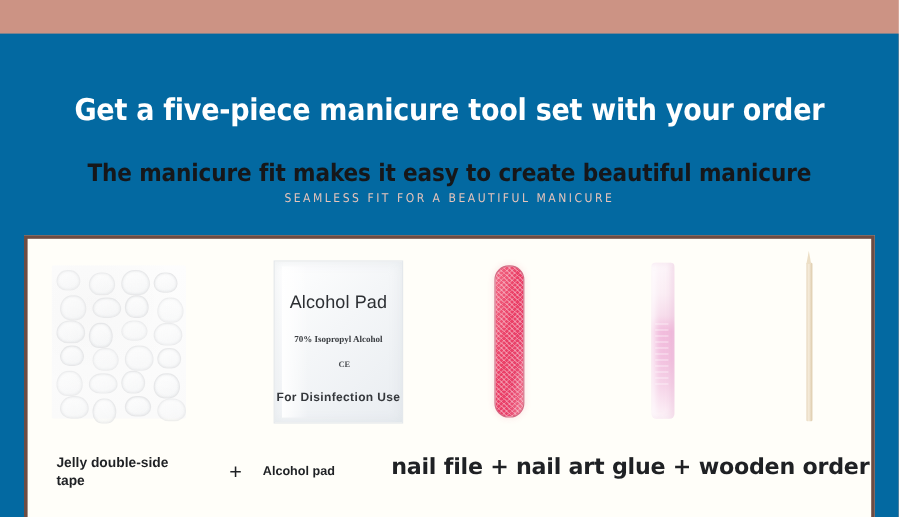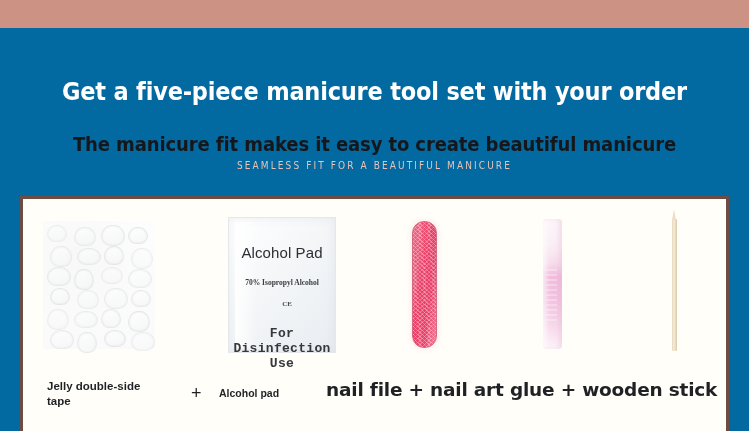--- a/index.html
+++ b/index.html
@@ -75,22 +75,22 @@
   .sachet .shine{
     position:absolute;left:6px;top:4px;width:22px;height:126px;
     background:linear-gradient(90deg,rgba(255,255,255,.95),rgba(255,255,255,0));
   }
   .sachet .t1{position:absolute;left:0;right:0;top:26px;font-size:15px;color:#2c2f33;
     font-family:"Liberation Sans",sans-serif;letter-spacing:.1px;}
   .sachet .t2{position:absolute;left:0;right:0;top:60px;font-size:7.5px;color:#3a3d41;
     font-family:Liberation Serif, serif;font-weight:bold;}
   .sachet .t3{position:absolute;left:10px;right:0;top:82px;font-size:7px;color:#4a4d51;
     font-family:Liberation Serif, serif;font-weight:bold;}
-  .sachet .t4{position:absolute;left:0;right:0;top:108px;font-size:13px;color:#35383c;
-    font-family:Liberation Mono, monospace;font-weight:bold;letter-spacing:.3px;}
+  .sachet .t4{position:absolute;left:0;right:0;top:108px;font-size:10px;color:#35383c;
+    font-family:Liberation Sans, sans-serif;font-weight:bold;letter-spacing:.3px;}
 
   
   .file{left:350px;width:120px;}
   .file-body{
     position:absolute;left:39px;top:22px;width:23px;height:125px;
     border-radius:12px;
     background:
       repeating-linear-gradient(42deg, rgba(255,255,255,.30) 0 1px, rgba(0,0,0,0) 1px 3px),
       repeating-linear-gradient(-42deg, rgba(255,255,255,.22) 0 1px, rgba(0,0,0,0) 1px 3px),
       linear-gradient(100deg,#f26b86 0%,#ea3f66 45%,#e8426b 70%,#f07f97 100%);
@@ -201,17 +201,17 @@
       <div class="slot stick">
         <div class="stick-body"></div>
       </div>
 
     </div>
 
     <div class="captions">
       <div class="cap cap-tape">Jelly double-side tape</div>
       <div class="cap cap-plus">+</div>
       <div class="cap cap-pad">Alcohol pad</div>
-      <div class="cap cap-right">nail file + nail art glue + wooden stick</div>
+      <div class="cap cap-right">nail file + nail art glue + wooden order</div>
     </div>
 
   </div>
 </div>
 
 </body></html>

